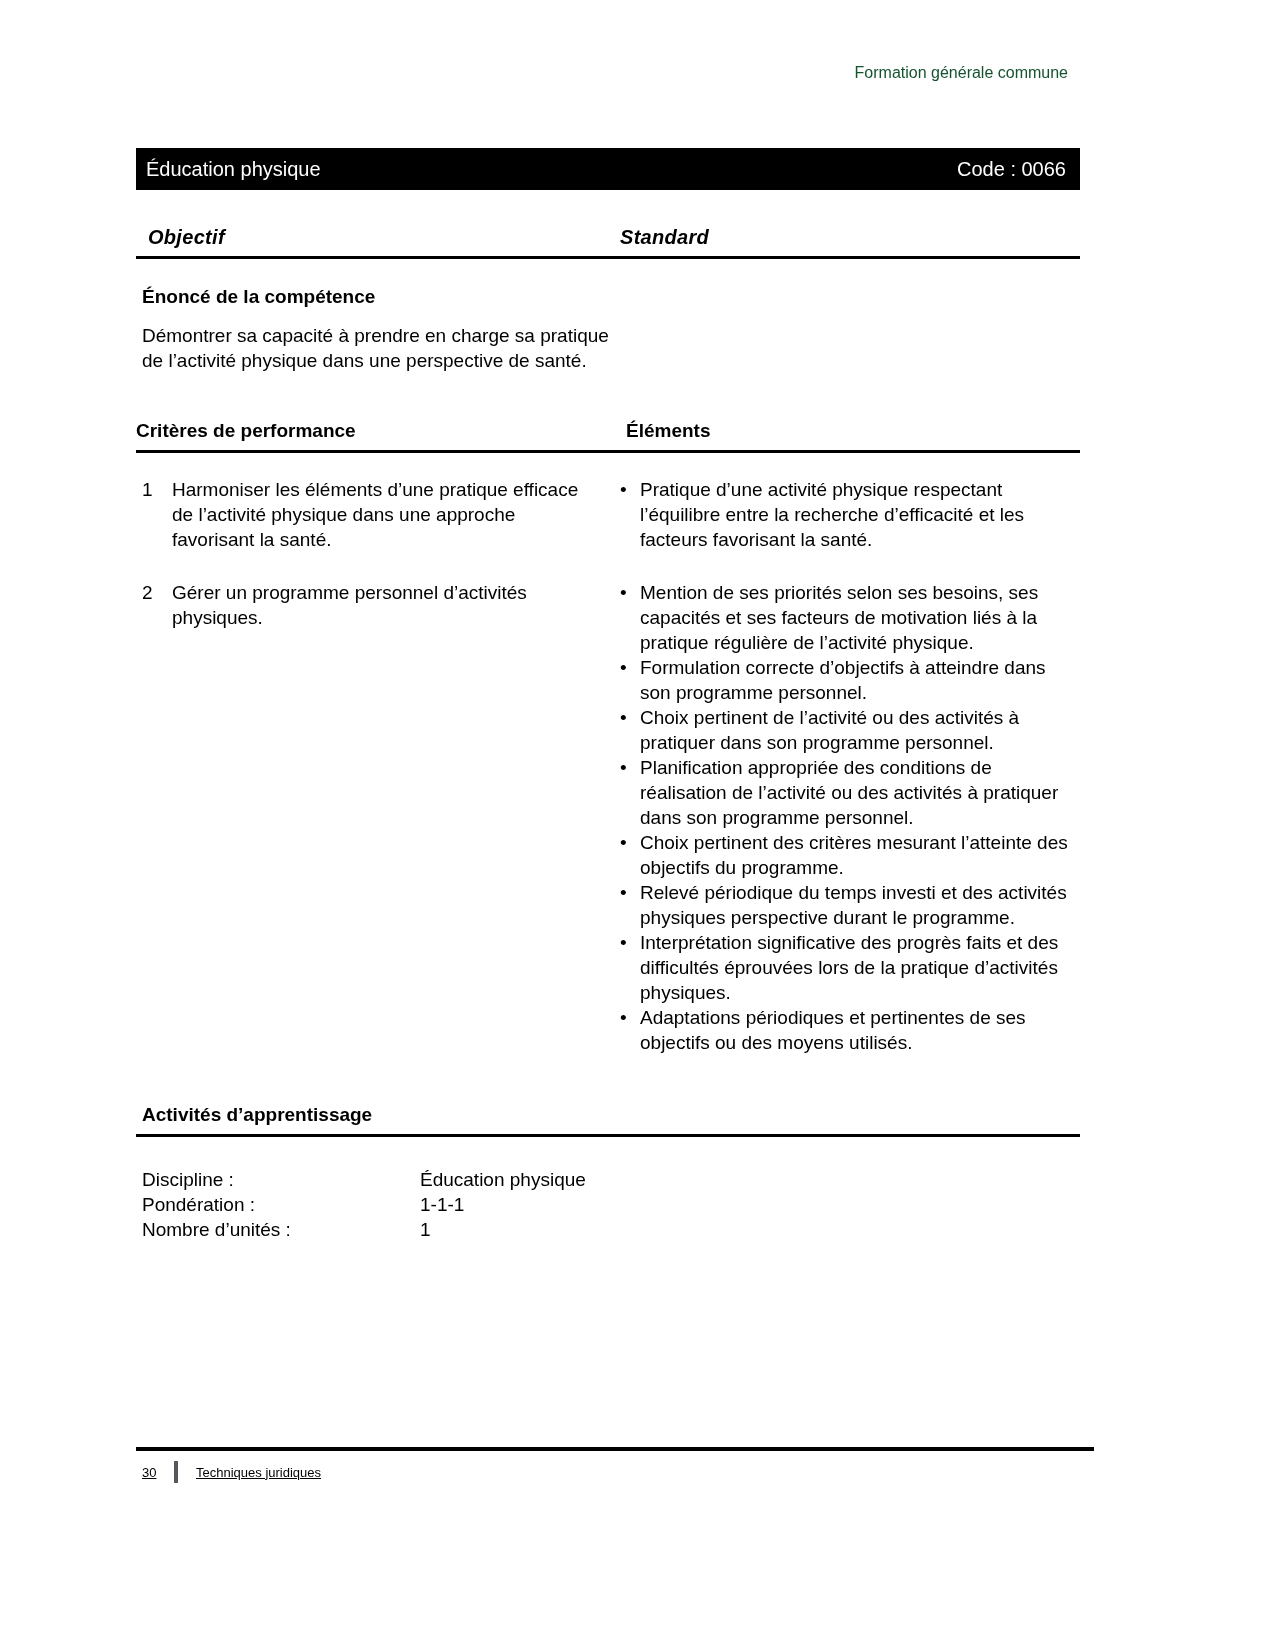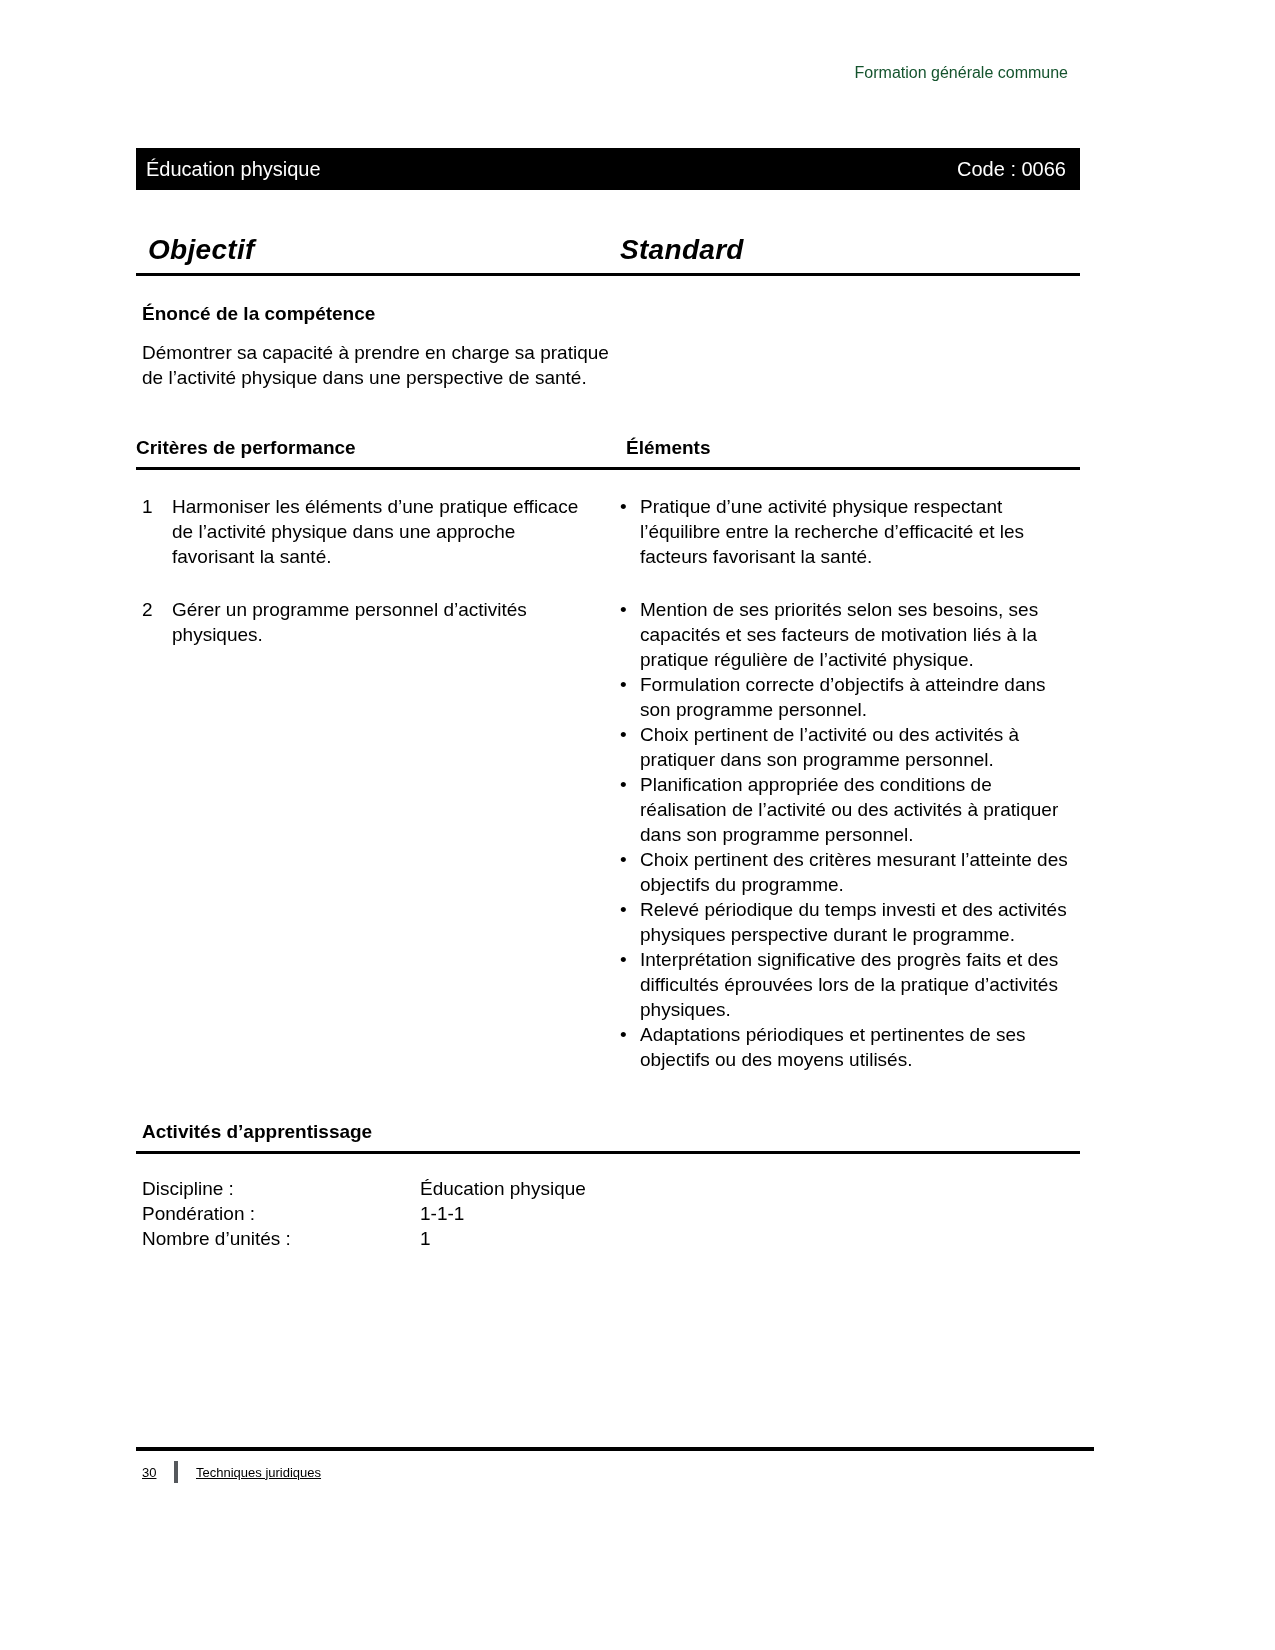--- a/index.html
+++ b/index.html
@@ -36,25 +36,24 @@
     font-size: 20px;
   }
   .obj-std-row {
     margin-top: 36px;
     display: grid;
     grid-template-columns: 484px 1fr;
     padding-bottom: 7px;
     border-bottom: 3px solid #000;
   }
   .obj-std-row .head {
-    font-size: 28px;
+    font-size: 20px;
     font-weight: bold;
     font-style: italic;
     letter-spacing: 0.3px;
-    margin-top: 8px;
   }
   .obj-std-row .head.obj { padding-left: 12px; }
   .section-heading {
     font-size: 19px;
     font-weight: bold;
     line-height: 24px;
   }
   .enonce-heading { margin-top: 26px; padding-left: 6px; }
   .enonce-body {
     margin-top: 14px;
@@ -97,21 +96,21 @@
   .criterion-item .marker {
     flex: 0 0 20px;
     font-size: 19px;
   }
   .activities-heading-row {
     margin-top: 48px;
     padding-bottom: 7px;
     padding-left: 6px;
     border-bottom: 3px solid #000;
   }
-  .info-table { margin-top: 22px; padding-left: 6px; }
+  .info-table { margin-top: 30px; padding-left: 6px; }
   .info-row {
     display: flex;
     font-size: 19px;
     line-height: 25px;
   }
   .info-row .label { flex: 0 0 278px; }
   .footer {
     position: absolute;
     left: 136px;
     right: 181px;

